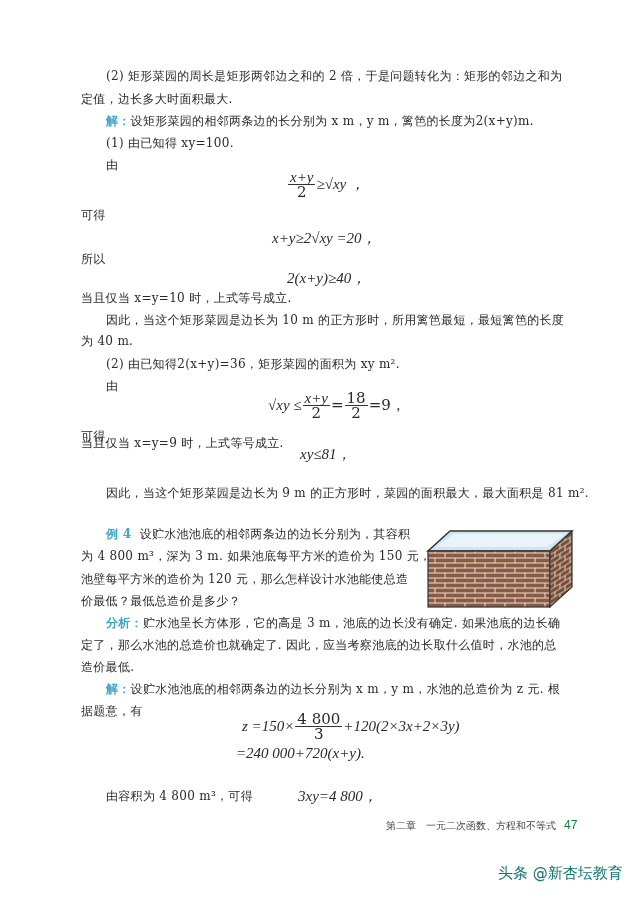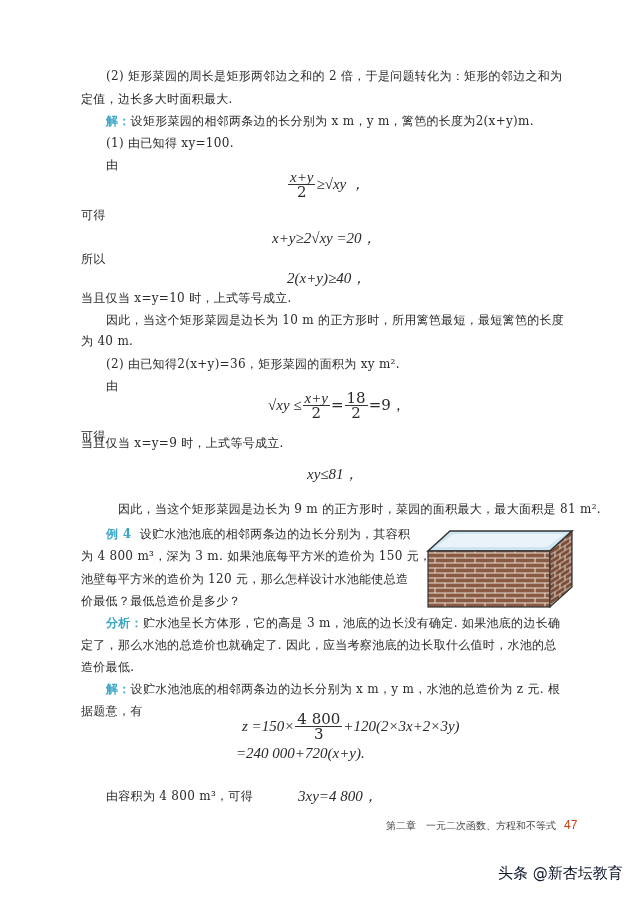--- a/index.html
+++ b/index.html
@@ -10,22 +10,22 @@
   .line { position: absolute; font-size: 12px; line-height: 16px; white-space: nowrap; letter-spacing: 0.3px; }
   .ind { left: 106px; }
   .flush { left: 81px; }
   .center { position: absolute; font-size: 15px; line-height: 16px; white-space: nowrap; }
   .blue { color: #3aa6c8; font-weight: bold; }
   .it { font-style: italic; font-family: "Liberation Serif", serif; }
   .frac { display: inline-block; vertical-align: middle; text-align: center; margin: 0 1px; }
   .frac .num { display: block; border-bottom: 1px solid #333; padding: 0 2px; line-height: 14px; }
   .frac .den { display: block; line-height: 14px; }
   .footer { position: absolute; left: 386px; top: 818px; font-size: 10px; color: #444; white-space: nowrap; }
-  .footer .pg { font-family: "Liberation Sans", sans-serif; font-size: 12px; margin-left: 8px; color: #c2410c; }
-  .watermark { position: absolute; left: 498px; top: 864px; font-family: "DejaVu Sans", sans-serif; font-size: 15px; color: #0f172a; white-space: nowrap; }
+  .footer .pg { font-family: "Liberation Sans", sans-serif; font-size: 12px; margin-left: 8px; color: #15803d; }
+  .watermark { position: absolute; left: 498px; top: 864px; font-family: "DejaVu Sans", sans-serif; font-size: 15px; color: #0f766e; white-space: nowrap; }
   .pool { position: absolute; left: 425px; top: 523px; width: 150px; height: 86px; }
 </style>
 </head>
 <body>
 
 <div>
   <div class="line ind" style="top:68px;">(2) 矩形菜园的周长是矩形两邻边之和的 2 倍，于是问题转化为：矩形的邻边之和为</div>
   <div class="line flush" style="top:91px;">定值，边长多大时面积最大.</div>
 
   <div class="line ind" style="top:113px;">
@@ -47,23 +47,23 @@
   <div class="line ind" style="top:312px;">因此，当这个矩形菜园是边长为 10 m 的正方形时，所用篱笆最短，最短篱笆的长度</div>
   <div class="line flush" style="top:321px;margin-top:12px;">为 40 m.</div>
   <div class="line ind" style="top:356px;">(2) 由已知得2(x+y)=36，矩形菜园的面积为 xy m².</div>
   <div class="line ind" style="top:378px;">由</div>
 
   <div class="center" style="left:268px; top:391px;">
     <span class="it">√xy ≤</span><span class="frac"><span class="num it">x+y</span><span class="den">2</span></span><span>=</span><span class="frac"><span class="num">18</span><span class="den">2</span></span><span>=9，</span>
   </div>
 
   <div class="line flush" style="top:428px;">可得</div>
-  <div class="center it" style="left:307px; top:446px;margin-top:20px;">xy≤81，</div>
+  <div class="center it" style="left:300px; top:446px;">xy≤81，</div>
   <div class="line flush" style="top:435px;">当且仅当 x=y=9 时，上式等号成立.</div>
-  <div class="line ind" style="top:501px;margin-left:12px;">因此，当这个矩形菜园是边长为 9 m 的正方形时，菜园的面积最大，最大面积是 81 m².</div>
+  <div class="line ind" style="top:485px;">因此，当这个矩形菜园是边长为 9 m 的正方形时，菜园的面积最大，最大面积是 81 m².</div>
 
   <div class="line ind" style="top:526px;">
     <span class="blue">例 4</span>&nbsp;&nbsp;<span>设贮水池池底的相邻两条边的边长分别为，其容积</span>
   </div>
   <div class="line flush" style="top:548px;">为 4 800 m³，深为 3 m. 如果池底每平方米的造价为 150 元，</div>
   <div class="line flush" style="top:571px;">池壁每平方米的造价为 120 元，那么怎样设计水池能使总造</div>
   <div class="line flush" style="top:593px;">价最低？最低总造价是多少？</div>
 
   <svg class="pool" viewBox="0 0 150 86">
     <defs>

